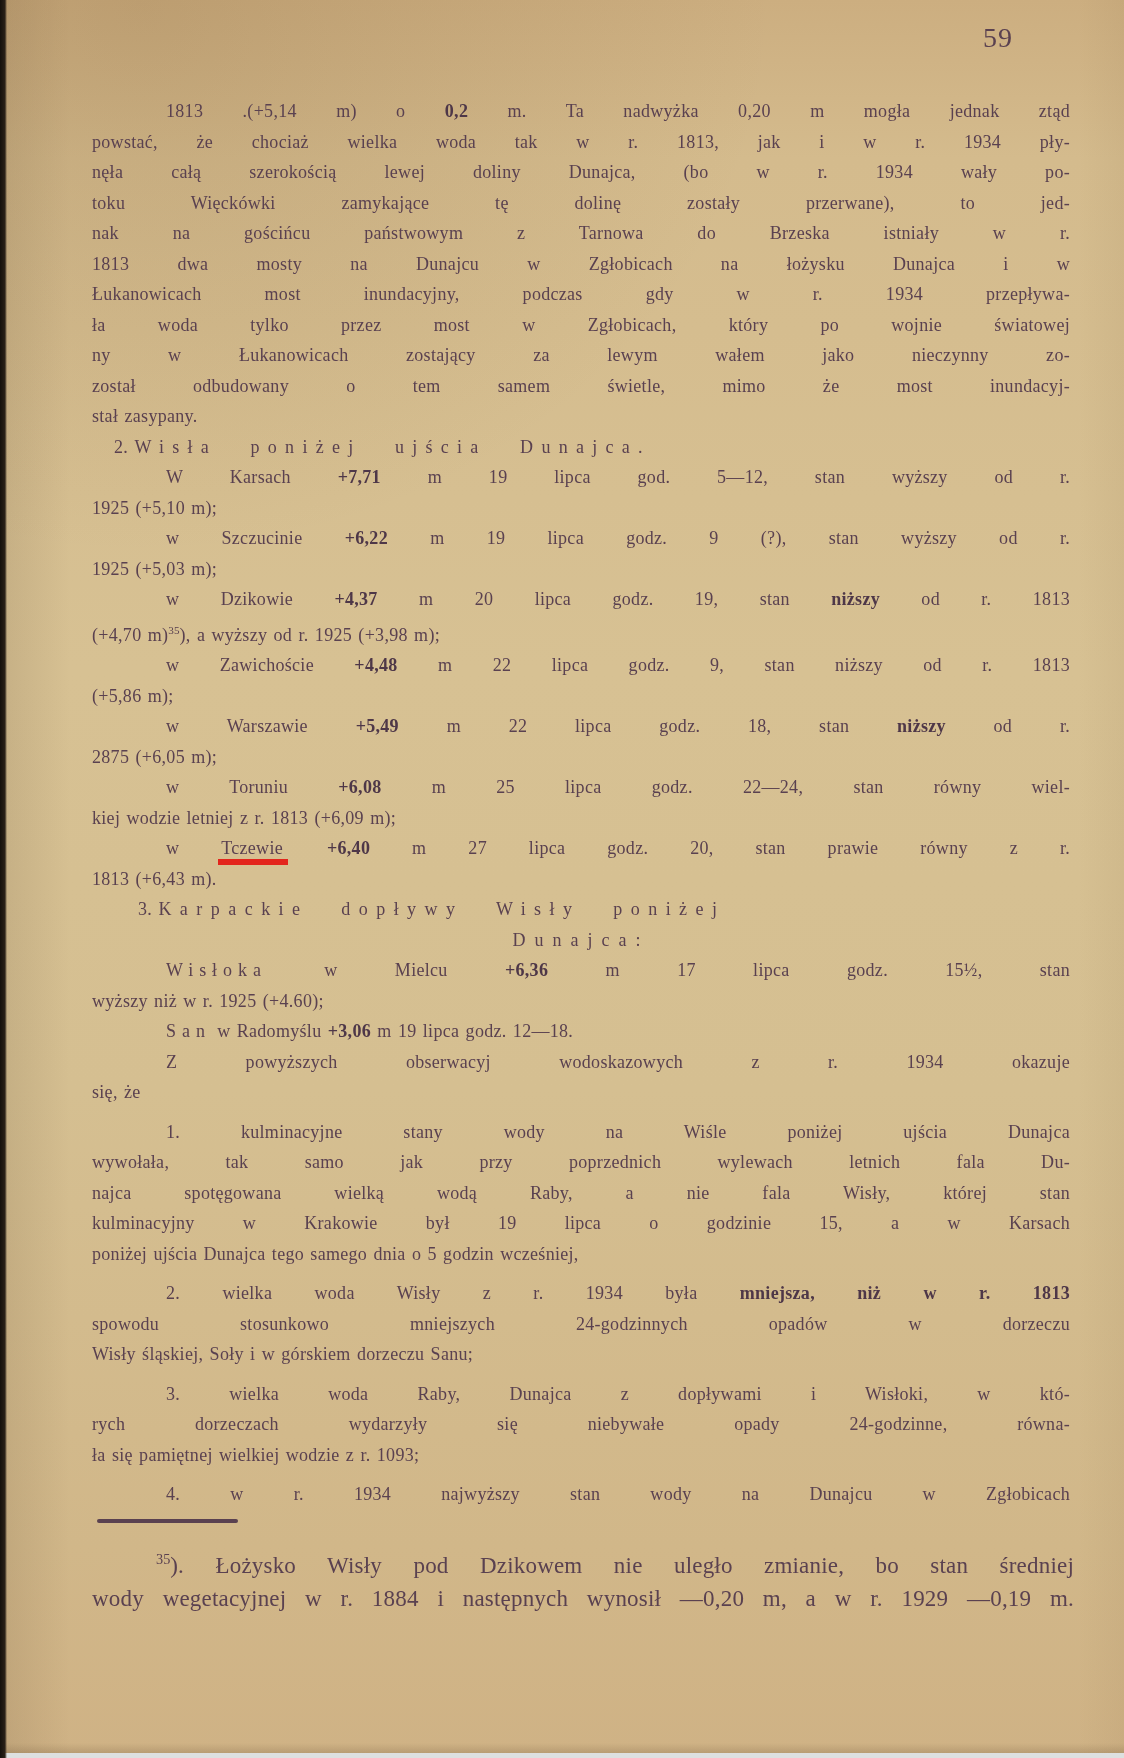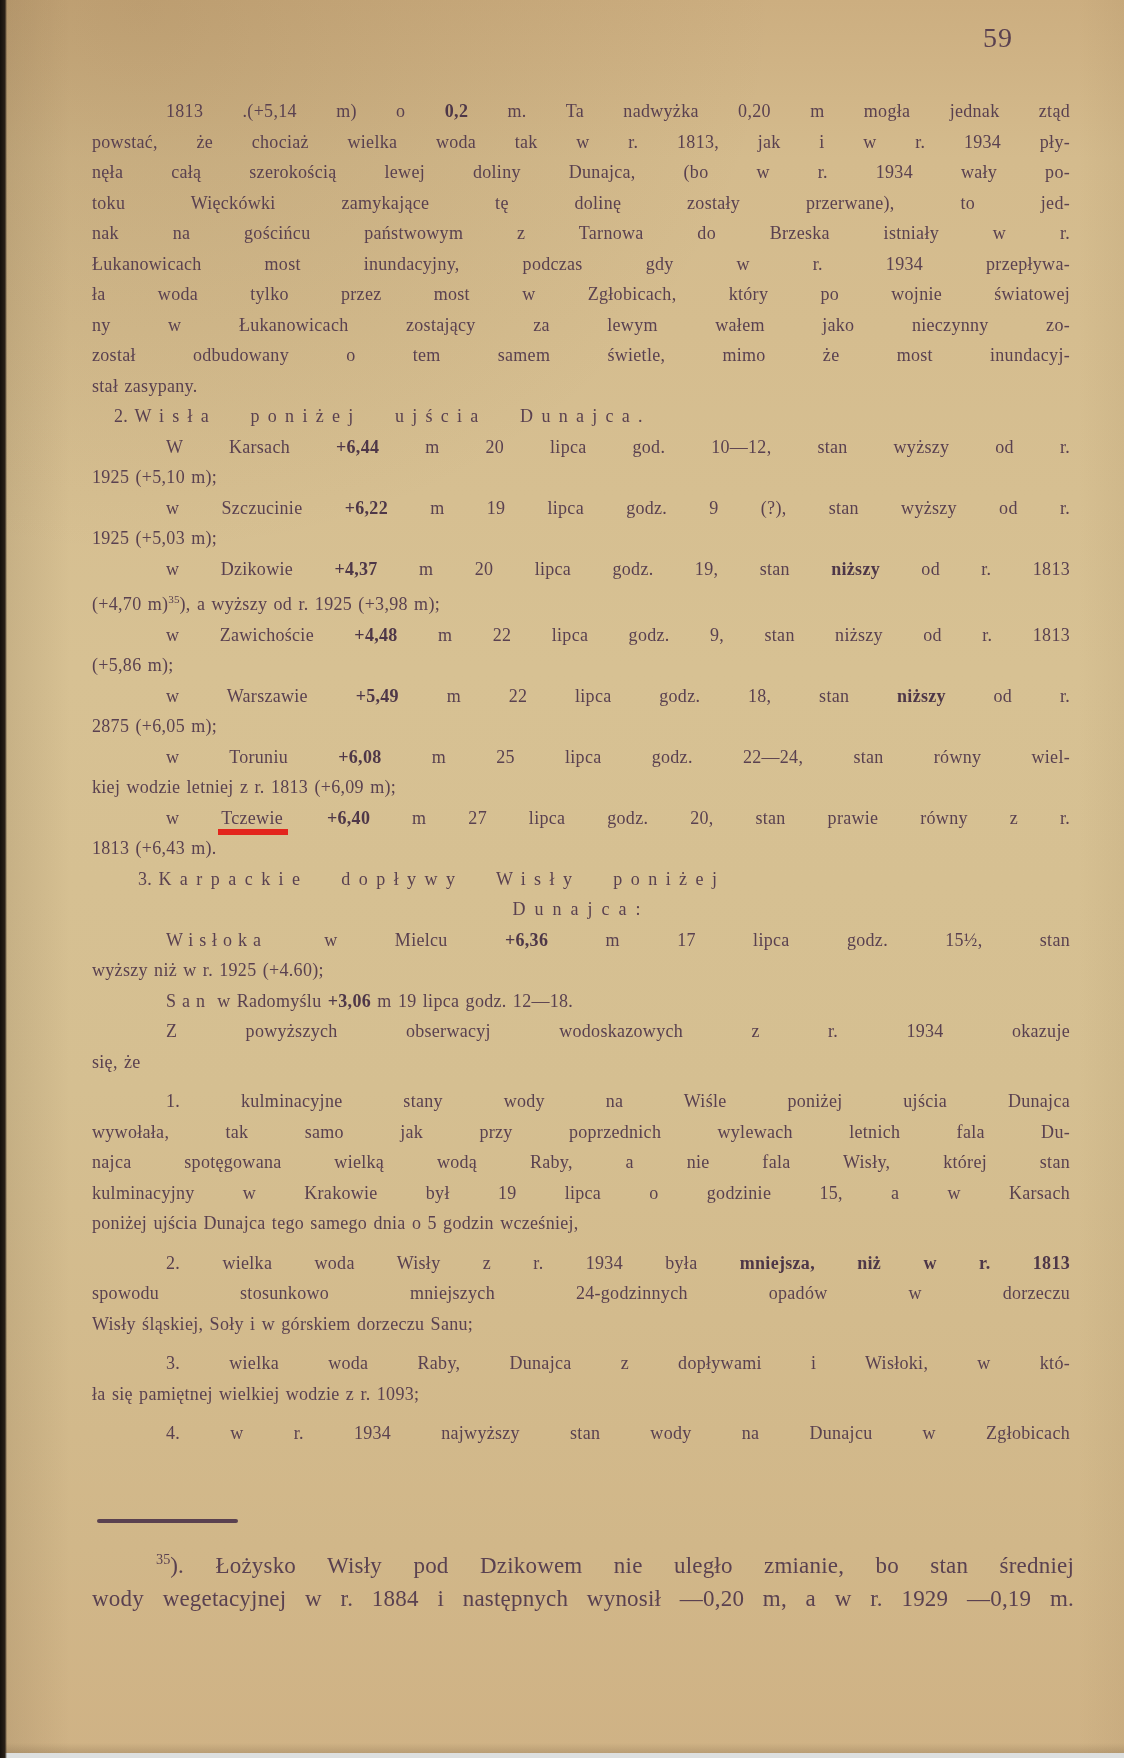--- a/index.html
+++ b/index.html
@@ -56,27 +56,28 @@
 
 <div class="page">
   <div class="pagenum">59</div>
 
   <div class="textblock">
     <div class="ln ind just"><span>1813 .(+5,14 m) o </span><span class="b">0,2</span><span> m. Ta nadwyżka 0,20 m mogła jednak ztąd</span></div>
     <div class="ln just"><span>powstać, że chociaż wielka woda tak w r. 1813, jak i w r. 1934 pły-</span></div>
     <div class="ln just"><span>nęła całą szerokością lewej doliny Dunajca, (bo w r. 1934 wały po-</span></div>
     <div class="ln just"><span>toku Więckówki zamykające tę dolinę zostały przerwane), to jed-</span></div>
     <div class="ln just"><span>nak na gościńcu państwowym z Tarnowa do Brzeska istniały w r.</span></div>
+    <div class="ln just"><span>1813 dwa mosty na Dunajcu w Zgłobicach na łożysku Dunajca i w</span></div>
     <div class="ln just"><span>Łukanowicach most inundacyjny, podczas gdy w r. 1934 przepływa-</span></div>
     <div class="ln just"><span>ła woda tylko przez most w Zgłobicach, który po wojnie światowej</span></div>
     <div class="ln just"><span>ny w Łukanowicach zostający za lewym wałem jako nieczynny zo-</span></div>
     <div class="ln just"><span>został odbudowany o tem samem świetle, mimo że most inundacyj-</span></div>
     <div class="ln"><span>stał zasypany.</span></div>
     <div class="ln h2"><span>2. </span><span class="sp">Wisła poniżej ujścia Dunajca.</span></div>
-    <div class="ln ind just"><span>W Karsach </span><span class="b">+6,44</span><span> m 20 lipca god. 10—12, stan wyższy od r.</span></div>
+    <div class="ln ind just"><span>W Karsach </span><span class="b">+7,71</span><span> m 19 lipca god. 5—12, stan wyższy od r.</span></div>
     <div class="ln"><span>1925 (+5,10 m);</span></div>
     <div class="ln ind just"><span>w Szczucinie </span><span class="b">+6,22</span><span> m 19 lipca godz. 9 (?), stan wyższy od r.</span></div>
     <div class="ln"><span>1925 (+5,03 m);</span></div>
     <div class="ln ind just"><span>w Dzikowie </span><span class="b">+4,37</span><span> m 20 lipca godz. 19, stan </span><span class="b">niższy</span><span> od r. 1813</span></div>
     <div class="ln"><span>(+4,70 m)</span><span class="sup">35</span><span>), a wyższy od r. 1925 (+3,98 m);</span></div>
     <div class="ln ind just"><span>w Zawichoście </span><span class="b">+4,48</span><span> m 22 lipca godz. 9, stan niższy od r. 1813</span></div>
     <div class="ln"><span>(+5,86 m);</span></div>
     <div class="ln ind just"><span>w Warszawie </span><span class="b">+5,49</span><span> m 22 lipca godz. 18, stan </span><span class="b">niższy</span><span> od r.</span></div>
     <div class="ln"><span>2875 (+6,05 m);</span></div>
     <div class="ln ind just"><span>w Toruniu </span><span class="b">+6,08</span><span> m 25 lipca godz. 22—24, stan równy wiel-</span></div>
@@ -92,20 +93,21 @@
     <div class="ln"><span>się, że</span></div>
     <div class="ln ind just gap"><span>1. kulminacyjne stany wody na Wiśle poniżej ujścia Dunajca</span></div>
     <div class="ln just"><span>wywołała, tak samo jak przy poprzednich wylewach letnich fala Du-</span></div>
     <div class="ln just"><span>najca spotęgowana wielką wodą Raby, a nie fala Wisły, której stan</span></div>
     <div class="ln just"><span>kulminacyjny w Krakowie był 19 lipca o godzinie 15, a w Karsach</span></div>
     <div class="ln"><span>poniżej ujścia Dunajca tego samego dnia o 5 godzin wcześniej,</span></div>
     <div class="ln ind just gap"><span>2. wielka woda Wisły z r. 1934 była </span><span class="b">mniejsza, niż w r. 1813</span></div>
     <div class="ln just"><span>spowodu stosunkowo mniejszych 24-godzinnych opadów w dorzeczu</span></div>
     <div class="ln"><span>Wisły śląskiej, Soły i w górskiem dorzeczu Sanu;</span></div>
     <div class="ln ind just gap"><span>3. wielka woda Raby, Dunajca z dopływami i Wisłoki, w któ-</span></div>
+    <div class="ln just"><span>rych dorzeczach wydarzyły się niebywałe opady 24-godzinne, równa-</span></div>
     <div class="ln"><span>ła się pamiętnej wielkiej wodzie z r. 1093;</span></div>
     <div class="ln ind just gap"><span>4. w r. 1934 najwyższy stan wody na Dunajcu w Zgłobicach</span></div>
   </div>
 
   <div class="footrule"></div>
 
   <div class="footnote">
     <div class="ln fn-ind just"><span class="sup">35</span><span>).  Łożysko Wisły pod Dzikowem nie uległo zmianie, bo stan średniej</span></div>
     <div class="ln just"><span>wody wegetacyjnej w r. 1884 i następnych wynosił —0,20 m, a w r. 1929 —0,19 m.</span></div>
   </div>

